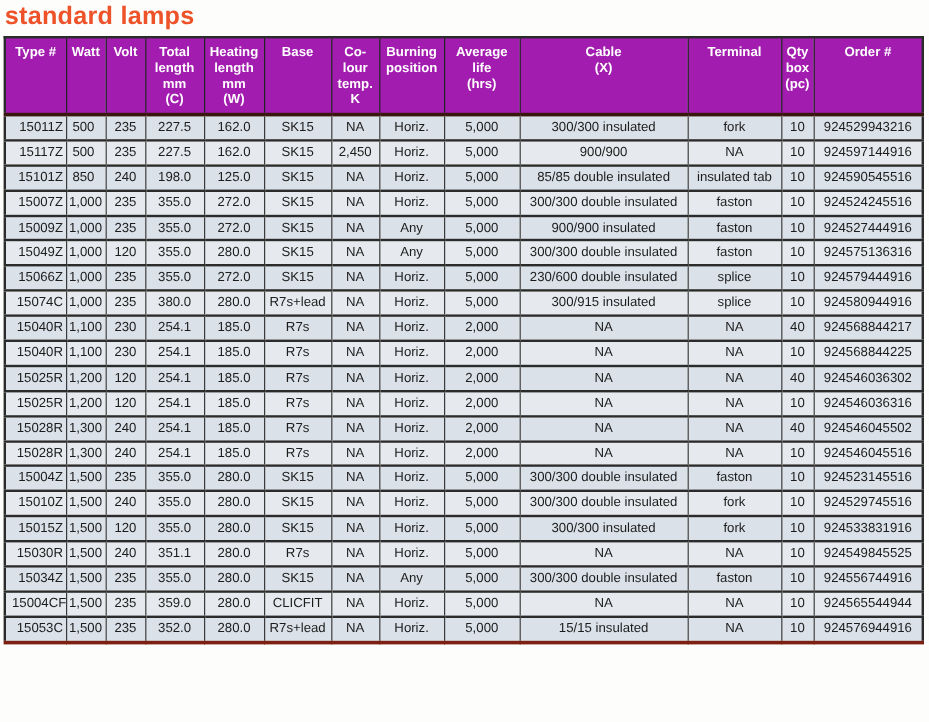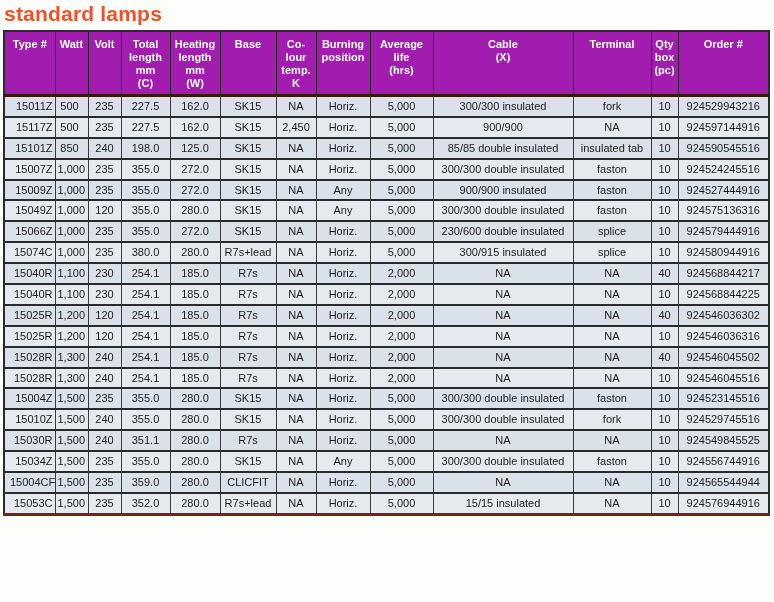--- a/index.html
+++ b/index.html
@@ -331,20 +331,35 @@
           <td>SK15</td>
           <td>NA</td>
           <td>Horiz.</td>
           <td>5,000</td>
           <td>300/300 double insulated</td>
           <td>fork</td>
           <td>10</td>
           <td>924529745516</td>
         </tr>
         <tr>
+          <td>15015Z</td>
+          <td>1,500</td>
+          <td>120</td>
+          <td>355.0</td>
+          <td>280.0</td>
+          <td>SK15</td>
+          <td>NA</td>
+          <td>Horiz.</td>
+          <td>5,000</td>
+          <td>300/300 insulated</td>
+          <td>fork</td>
+          <td>10</td>
+          <td>924533831916</td>
+        </tr>
+        <tr>
           <td>15030R</td>
           <td>1,500</td>
           <td>240</td>
           <td>351.1</td>
           <td>280.0</td>
           <td>R7s</td>
           <td>NA</td>
           <td>Horiz.</td>
           <td>5,000</td>
           <td>NA</td>

